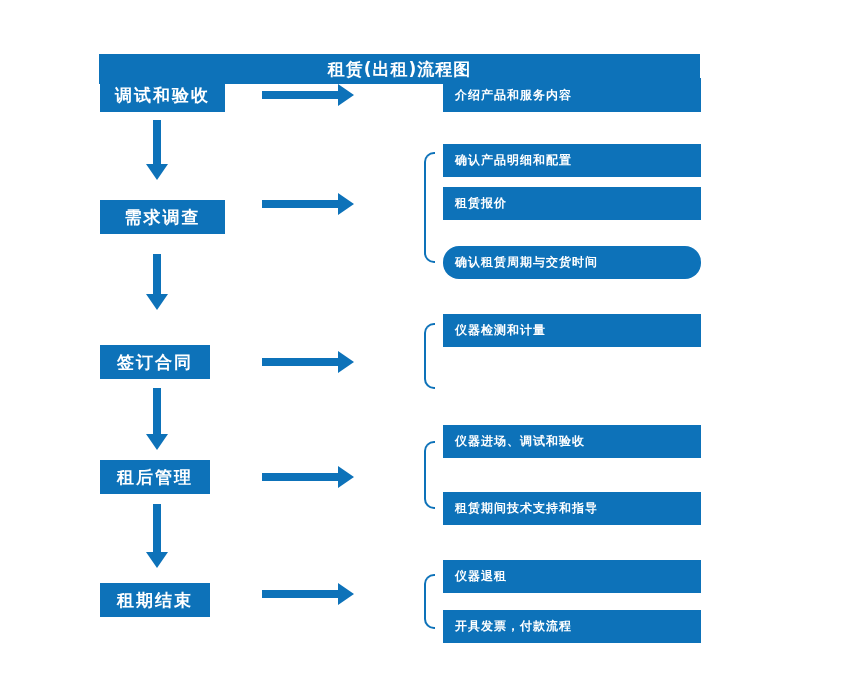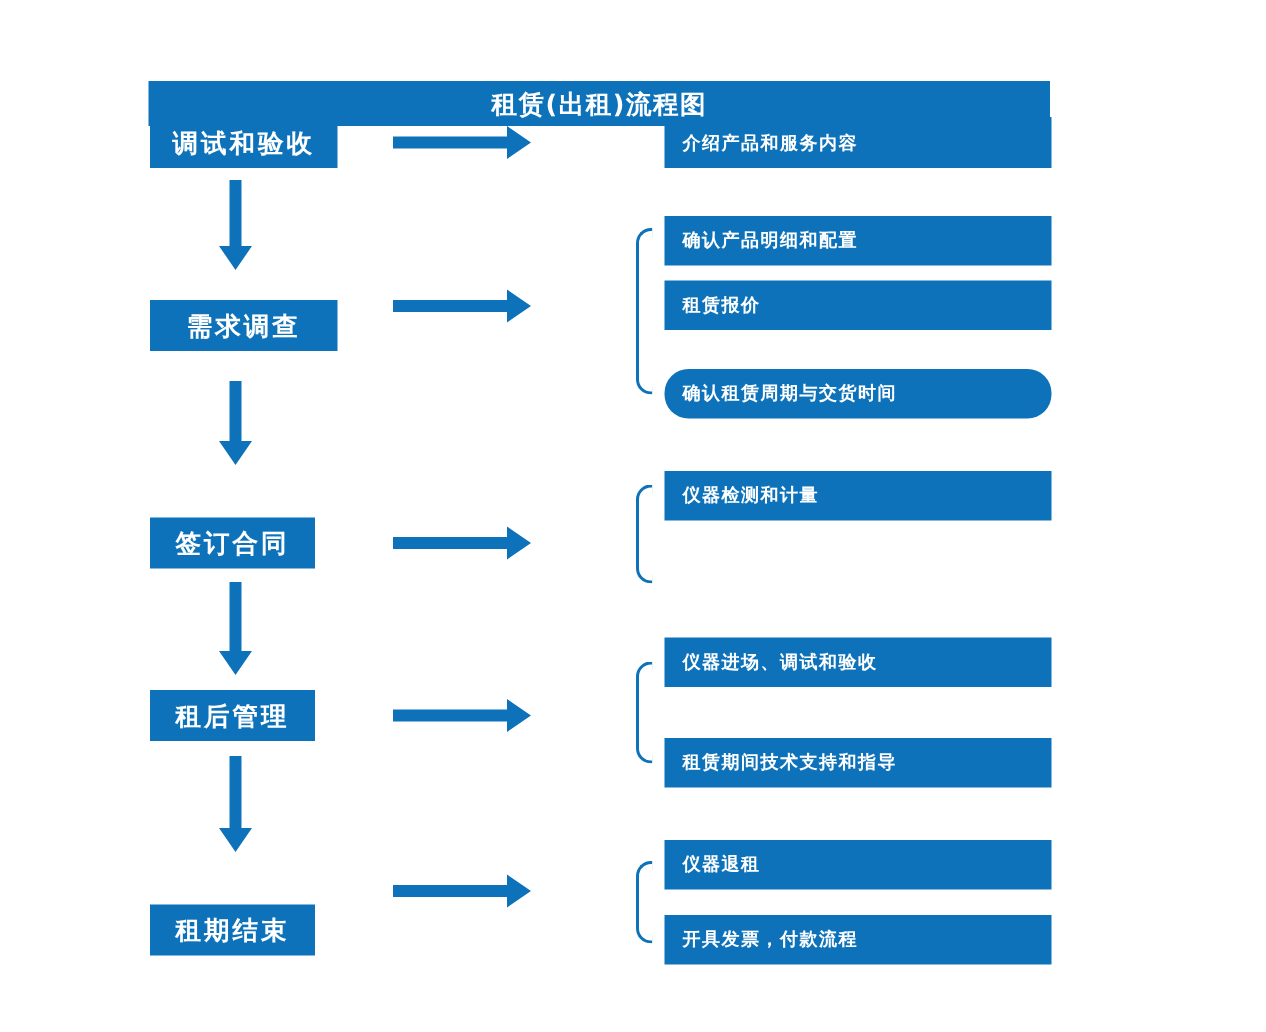--- a/index.html
+++ b/index.html
@@ -73,21 +73,21 @@
 <body>
 
 <div class="canvas">
 
   <div class="titlebar">租赁(出租)流程图</div>
 
   <div class="box stage" style="left:100px; top:78px;  width:125px;">调试和验收</div>
   <div class="box stage" style="left:100px; top:200px; width:125px;">需求调查</div>
   <div class="box stage" style="left:100px; top:345px; width:110px;">签订合同</div>
   <div class="box stage" style="left:100px; top:460px; width:110px;">租后管理</div>
-  <div class="box stage" style="left:100px; top:603px; width:110px;">租期结束</div>
+  <div class="box stage" style="left:100px; top:583px; width:110px;">租期结束</div>
 
   <svg class="arrow" style="left:145px; top:120px;" width="24" height="60">
     <polygon fill="currentColor" points="8,0 16,0 16,44 23,44 12,60 1,44 8,44"></polygon>
   </svg>
   <svg class="arrow" style="left:145px; top:254px;" width="24" height="56">
     <polygon fill="currentColor" points="8,0 16,0 16,40 23,40 12,56 1,40 8,40"></polygon>
   </svg>
   <svg class="arrow" style="left:145px; top:388px;" width="24" height="62">
     <polygon fill="currentColor" points="8,0 16,0 16,46 23,46 12,62 1,46 8,46"></polygon>
   </svg>

